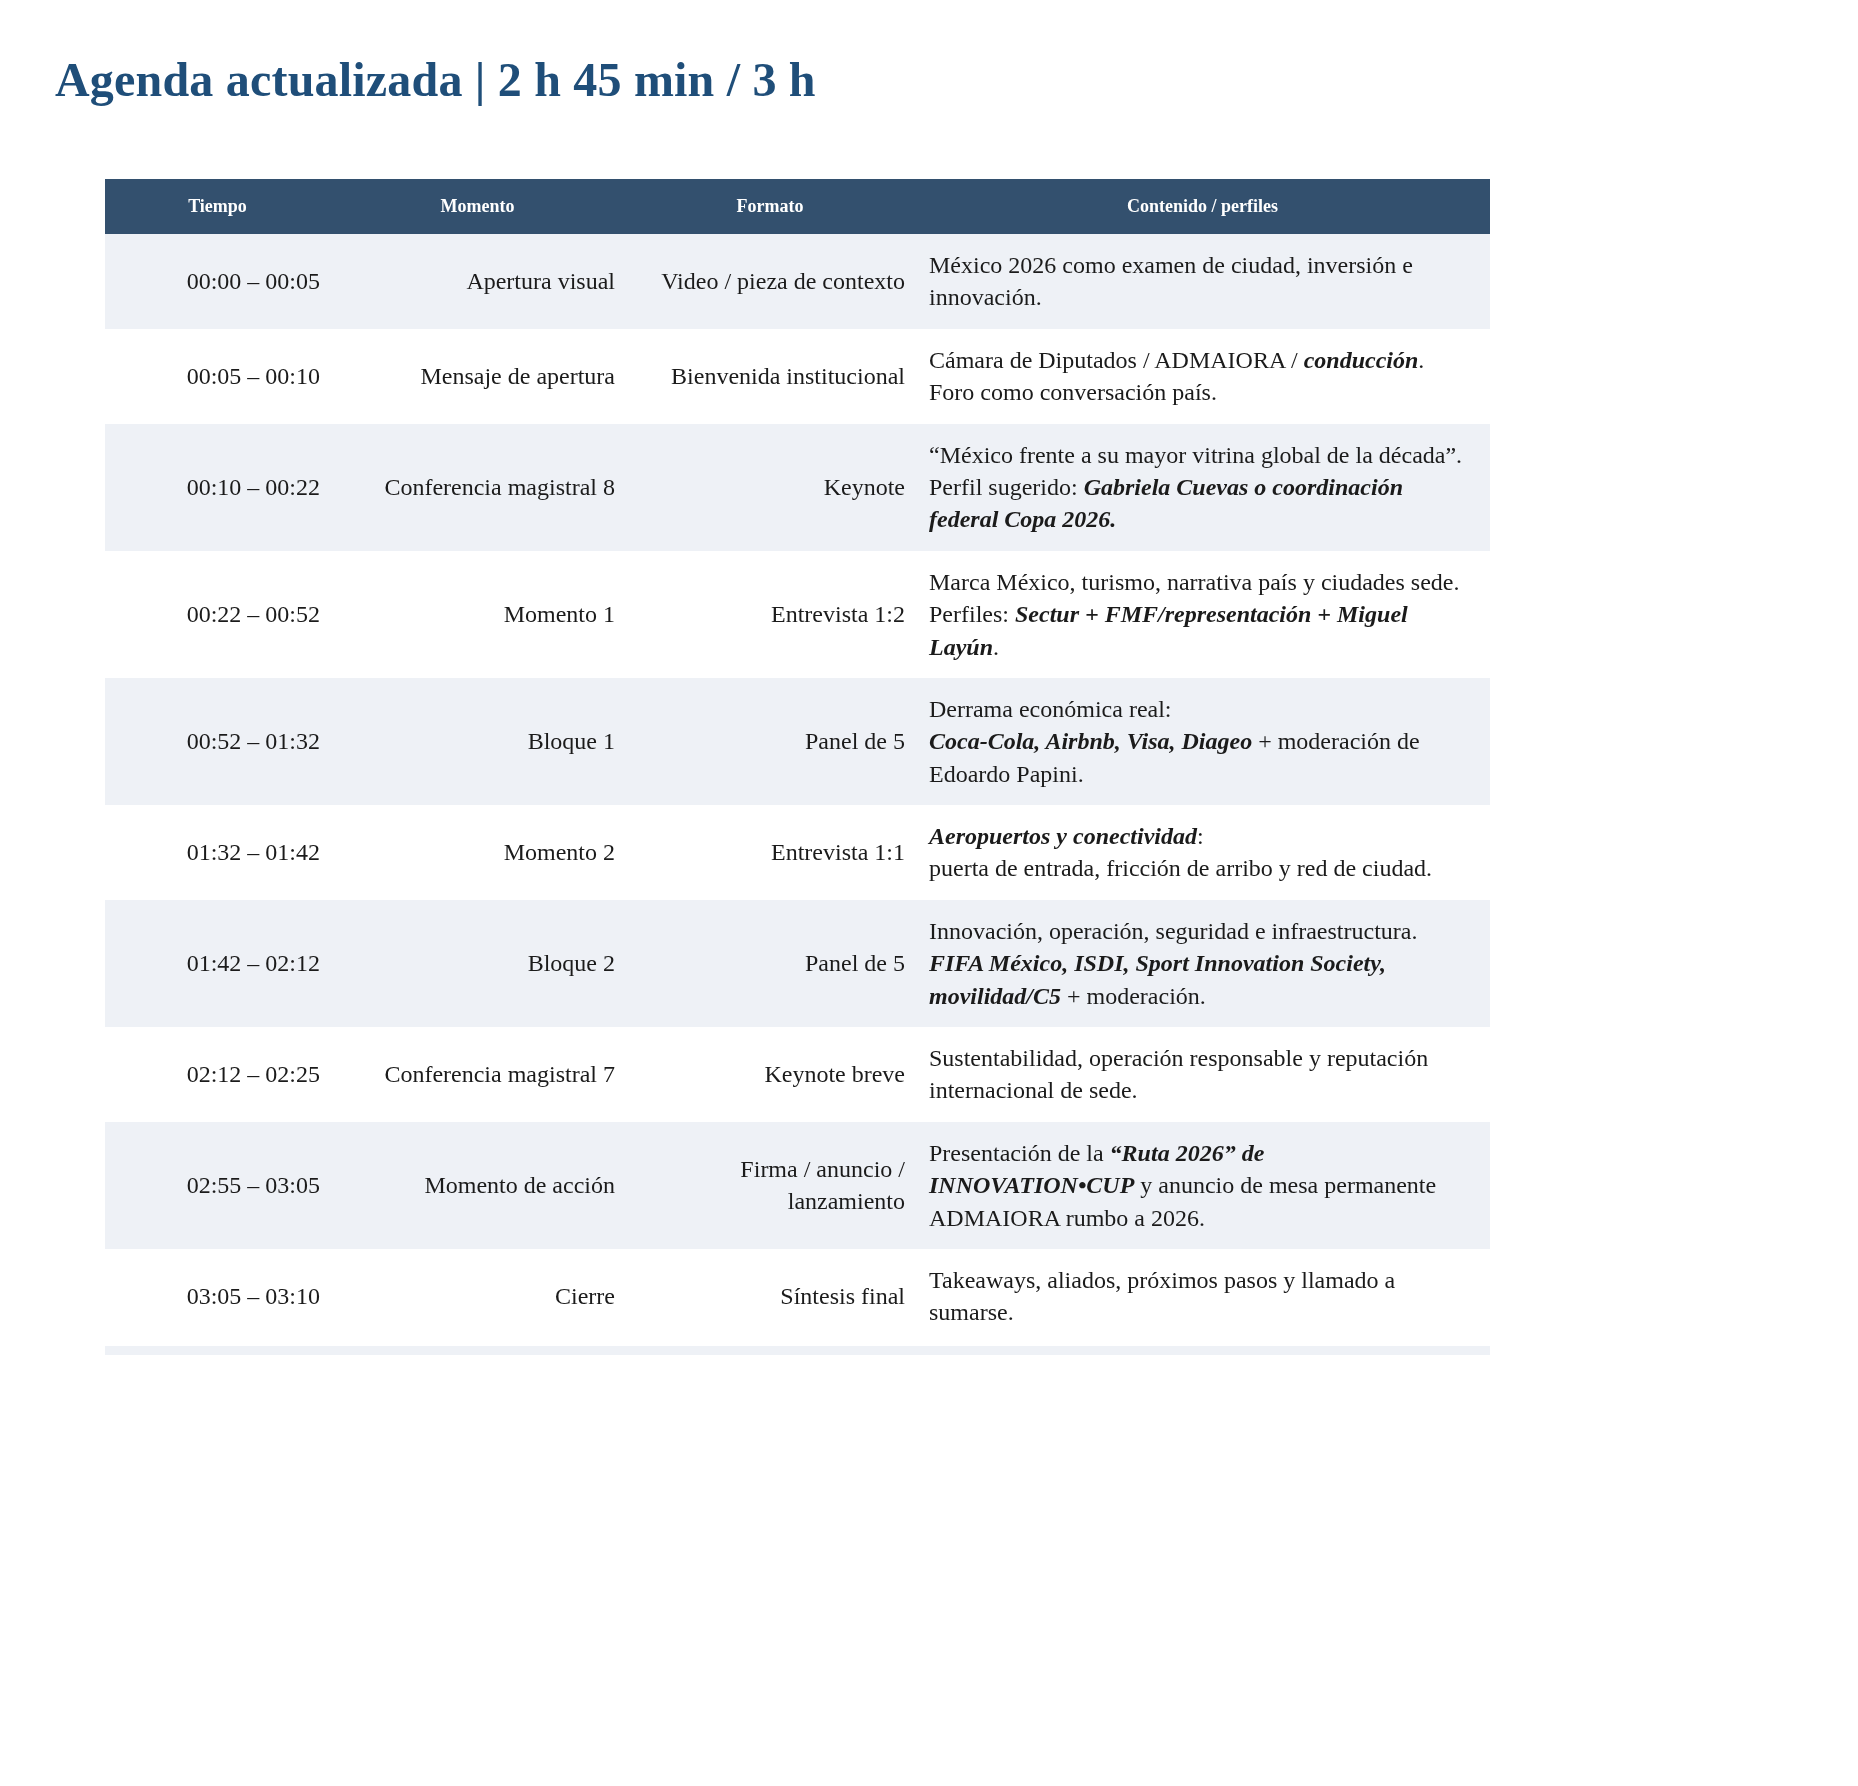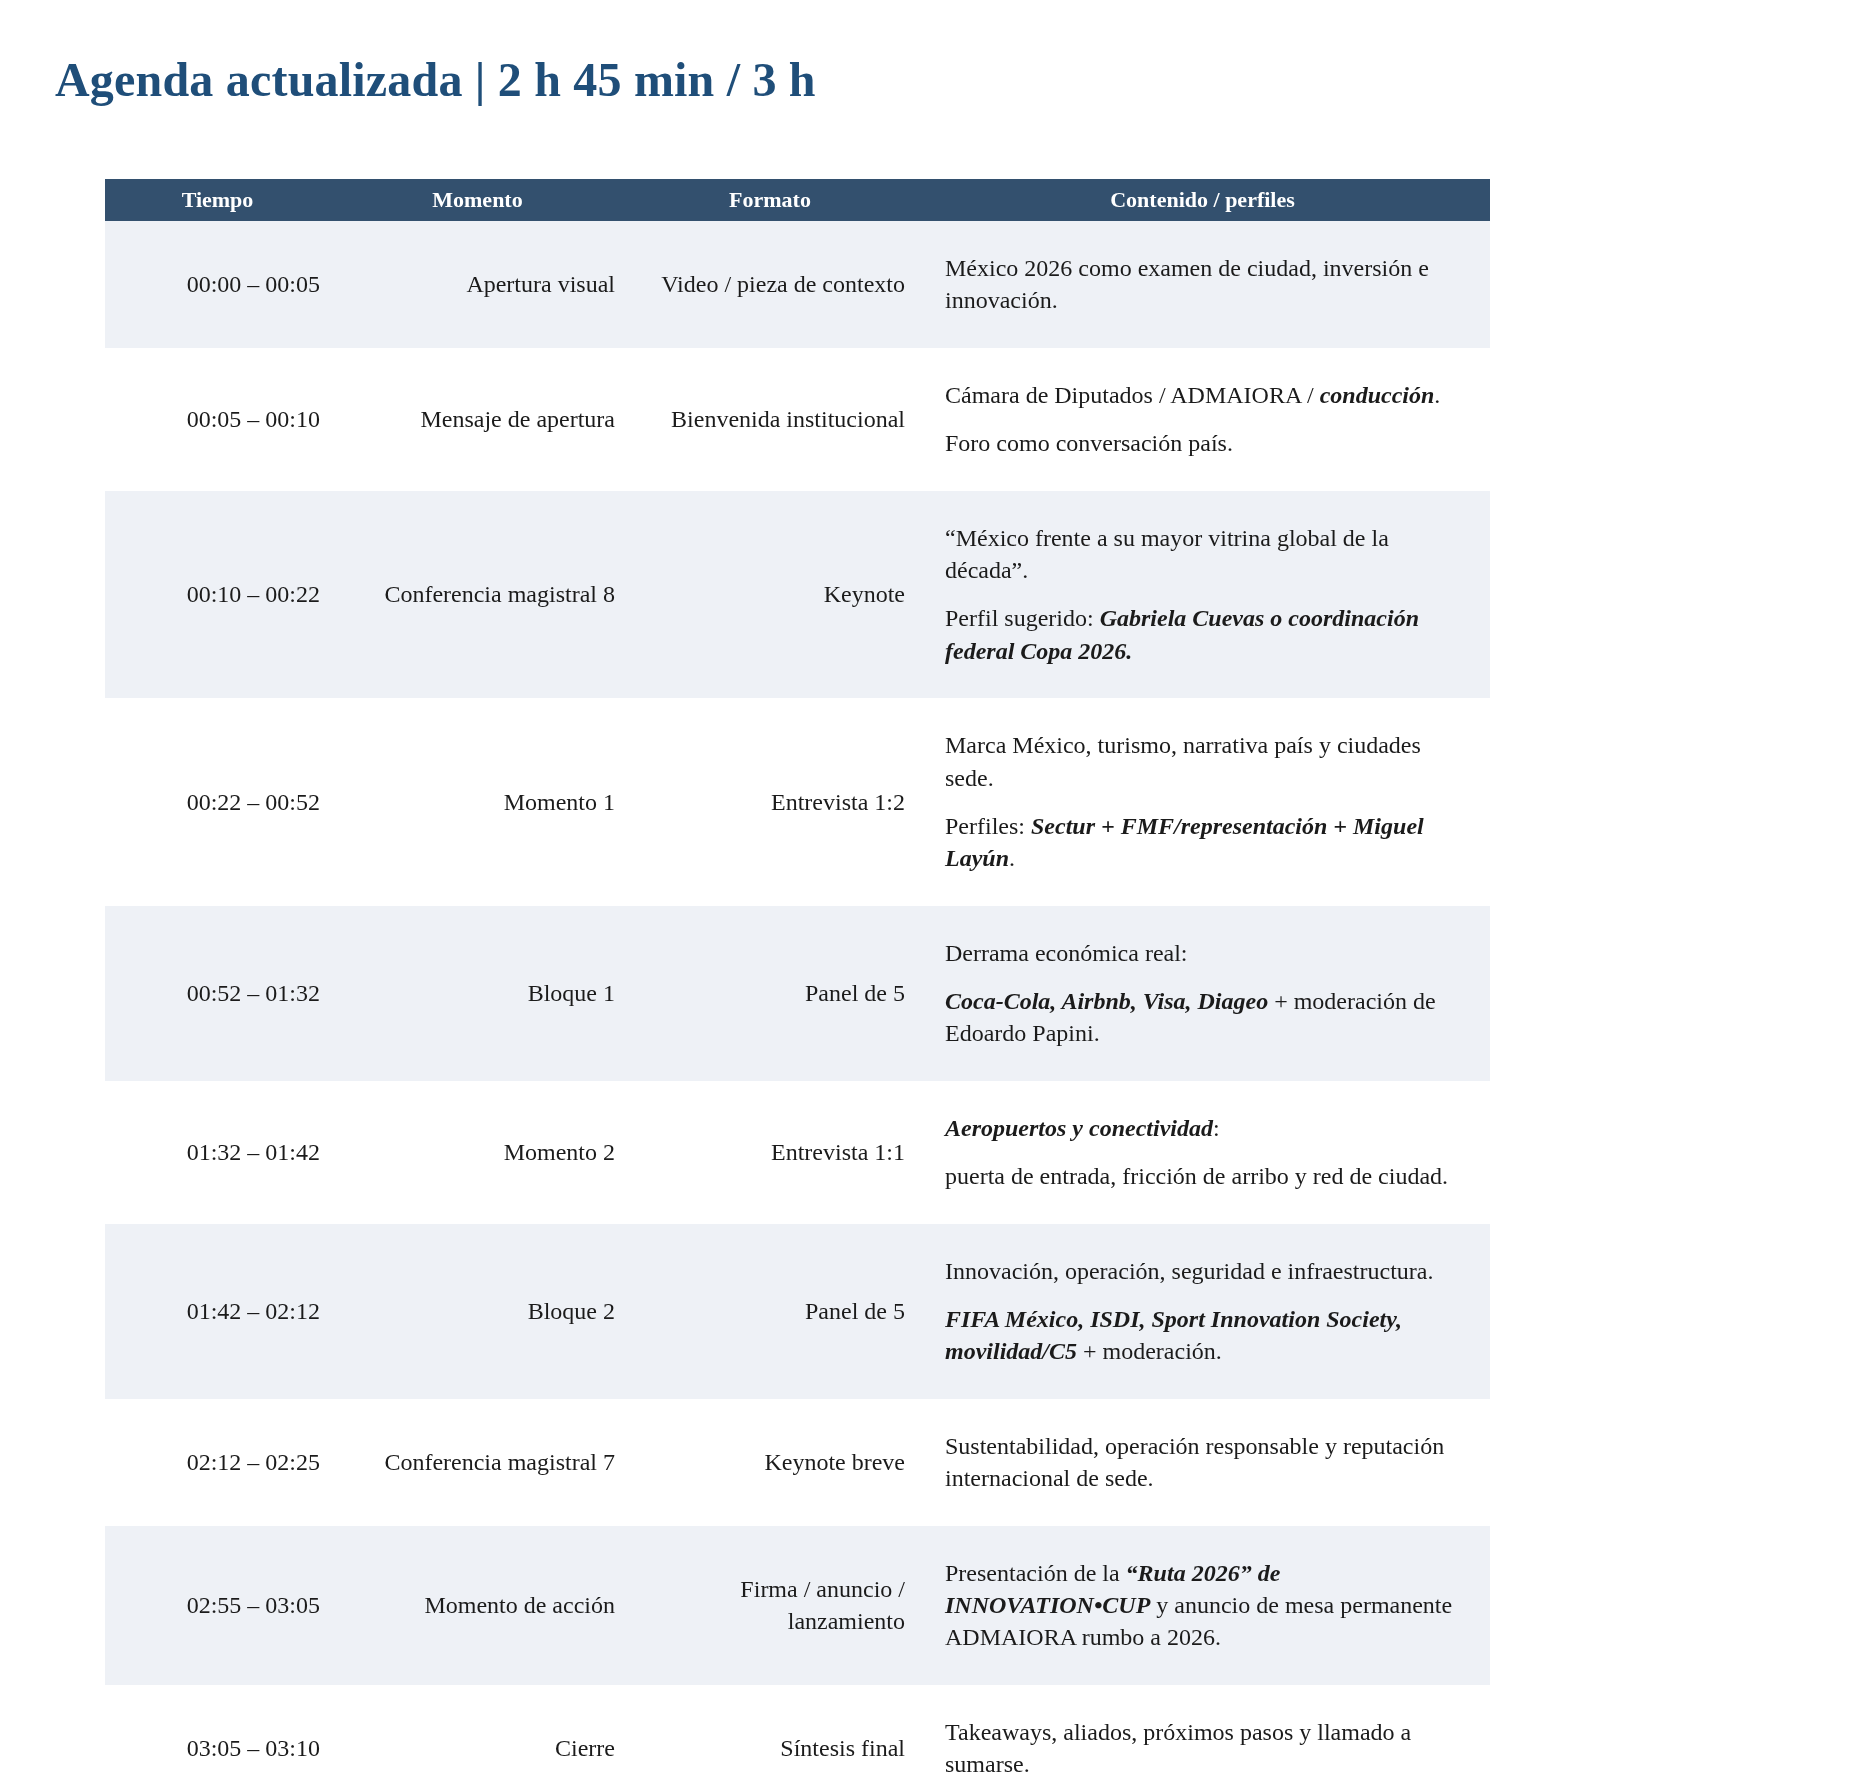--- a/index.html
+++ b/index.html
@@ -27,43 +27,43 @@
     width: 1385px;
   }
   col.col-tiempo   { width: 225px; }
   col.col-momento  { width: 295px; }
   col.col-formato  { width: 290px; }
   col.col-contenido{ width: 575px; }
 
   thead th {
     background: var(--header-bg, #33506e);
     color: #ffffff;
-    font-size: 22px;
+    font-size: 18px;
     font-weight: bold;
     text-align: center;
     vertical-align: middle;
-    padding: 8px 8px;
+    padding: 17px 8px;
   }
 
   tbody td {
     font-size: 24px;
     line-height: 1.35;
     padding: 15px 10px;
     vertical-align: middle;
     text-align: right;
   }
   tbody td.c-contenido {
     text-align: left;
     padding-left: 14px;
     padding-right: 18px;
   }
   tbody tr:nth-child(odd) { background: var(--row-alt, #eef1f6); }
   tbody tr:nth-child(even) { background: #ffffff; }
 
-  .content-line { margin: 16px; }
+  .content-line { margin: 0; }
   .content-line b { font-weight: bold; font-style: italic; }
 
   .partial-strip {
     width: 1385px;
     height: 11px;
     background: var(--row-alt, #eef1f6);
     border-top: 2px solid #ffffff;
   }
 </style>
 </head>

